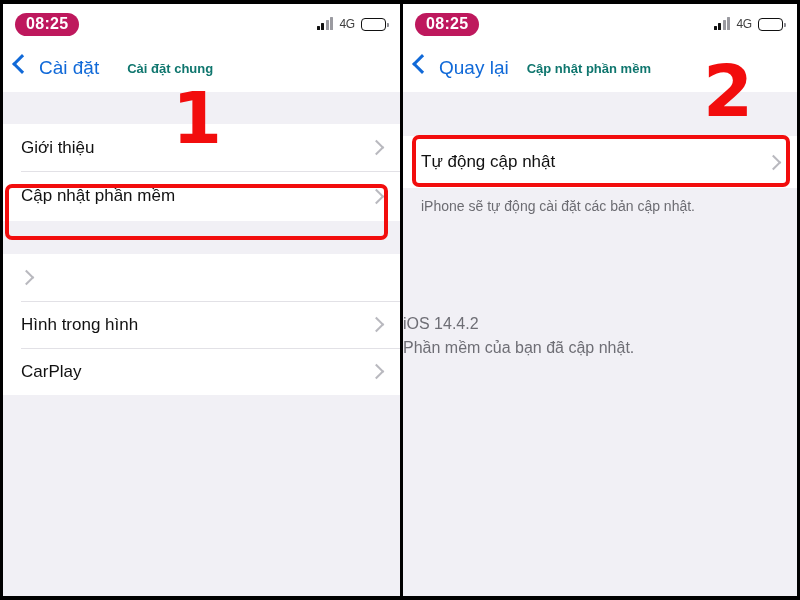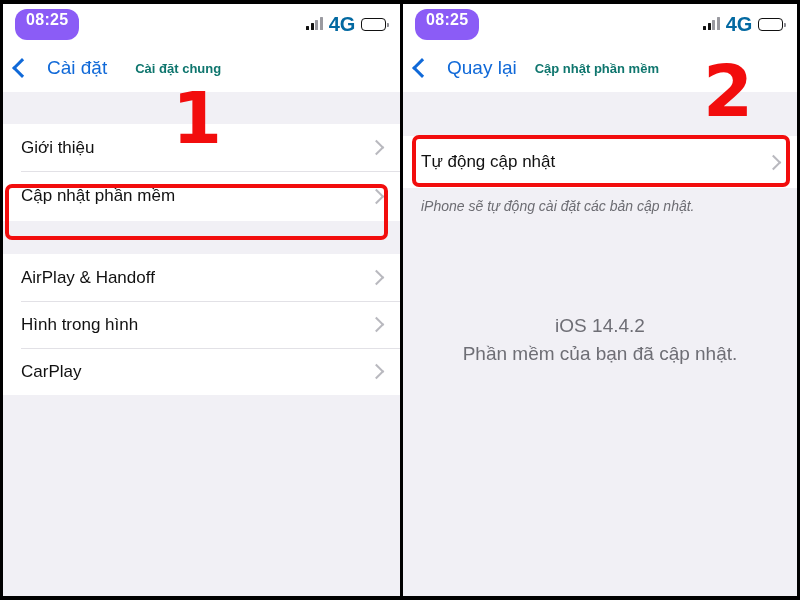--- a/index.html
+++ b/index.html
@@ -35,46 +35,46 @@
   .statusbar {
     height: 40px;
     display: flex;
     align-items: center;
     justify-content: space-between;
     padding: 0 14px 0 12px;
     background: #ffffff;
     box-sizing: border-box;
   }
   .time-pill {
-    background: #8b5cf6;
+    background: #be185d;
     color: #ffffff;
     font-size: 16px;
     font-weight: bold;
     letter-spacing: 0.3px;
     border-radius: 12px;
-    padding: 3px 11px 12px 11px;
+    padding: 3px 11px 4px 11px;
     line-height: 1;
   }
   .status-right {
     display: flex;
     align-items: center;
     gap: 6px;
   }
   .signal {
     display: flex;
     align-items: flex-end;
     gap: 1.5px;
     height: 12px;
   }
   .signal i { display:block; width: 3px; background: #111; border-radius: 0.5px; }
   .signal i.b1 { height: 4px; }
   .signal i.b2 { height: 7px; }
   .signal i.b3 { height: 10px; background:#9a9aa0; }
   .signal i.b4 { height: 13px; background:#9a9aa0; }
-  .net-label { font-size: 20px; font-weight: bold; color: #0369a1; letter-spacing: -0.2px;}
+  .net-label { font-size: 12px; font-weight: normal; color: #404040; letter-spacing: -0.2px;}
   .battery {
     width: 25px; height: 13px;
     border: 1.6px solid #111;
     border-radius: 4px;
     position: relative;
     box-sizing: border-box;
     padding: 1.3px;
   }
   .battery::after {
     content:"";
@@ -91,22 +91,22 @@
     height: 48px;
     background: #ffffff;
     display: flex;
     align-items: center;
     position: relative;
     padding: 0 12px;
     box-sizing: border-box;
   }
   .back {
     display: flex;
-    align-items: center;
-    gap: 17px;
+    align-items: flex-start;
+    gap: 9px;
     color: #1069d8;
     font-size: 19px;
     cursor: pointer;
     white-space: nowrap;
   }
   .chev-back {
     width: 11px; height: 11px;
     border-left: 3px solid #1069d8;
     border-bottom: 3px solid #1069d8;
     transform: rotate(45deg);
@@ -150,26 +150,24 @@
     border-top: 2.2px solid #b9b9bf;
     transform: rotate(45deg);
     flex: none;
     margin-right: 4px;
   }
   .footnote {
     font-size: 14px;
     color: #6c6c72;
     padding: 9px 2px 0 18px;
     line-height: 1.35;
-    font-style: italic;
   }
   .status-msg {
-    text-align: center;
     color: #6e6e75;
-    font-size: 19px;
+    font-size: 16px;
     line-height: 1.5;
     margin-top: 96px;
   }
 
   
   .redbox {
     position: absolute;
     border: 4px solid #f20d0d;
     border-radius: 7px;
     box-sizing: border-box;
@@ -232,21 +230,20 @@
         <div class="row" style="height:50px">
           <span class="row-label">Cập nhật phần mềm</span>
           <span class="chev"></span>
         </div>
       </div>
 
       <div class="gap" style="height:33px"></div>
 
       <div class="group">
         <div class="row">
-          <span class="row-label">AirPlay &amp; Handoff</span>
           <span class="chev"></span>
         </div>
         <div class="row">
           <span class="row-label">Hình trong hình</span>
           <span class="chev"></span>
         </div>
         <div class="row">
           <span class="row-label">CarPlay</span>
           <span class="chev"></span>
         </div>

